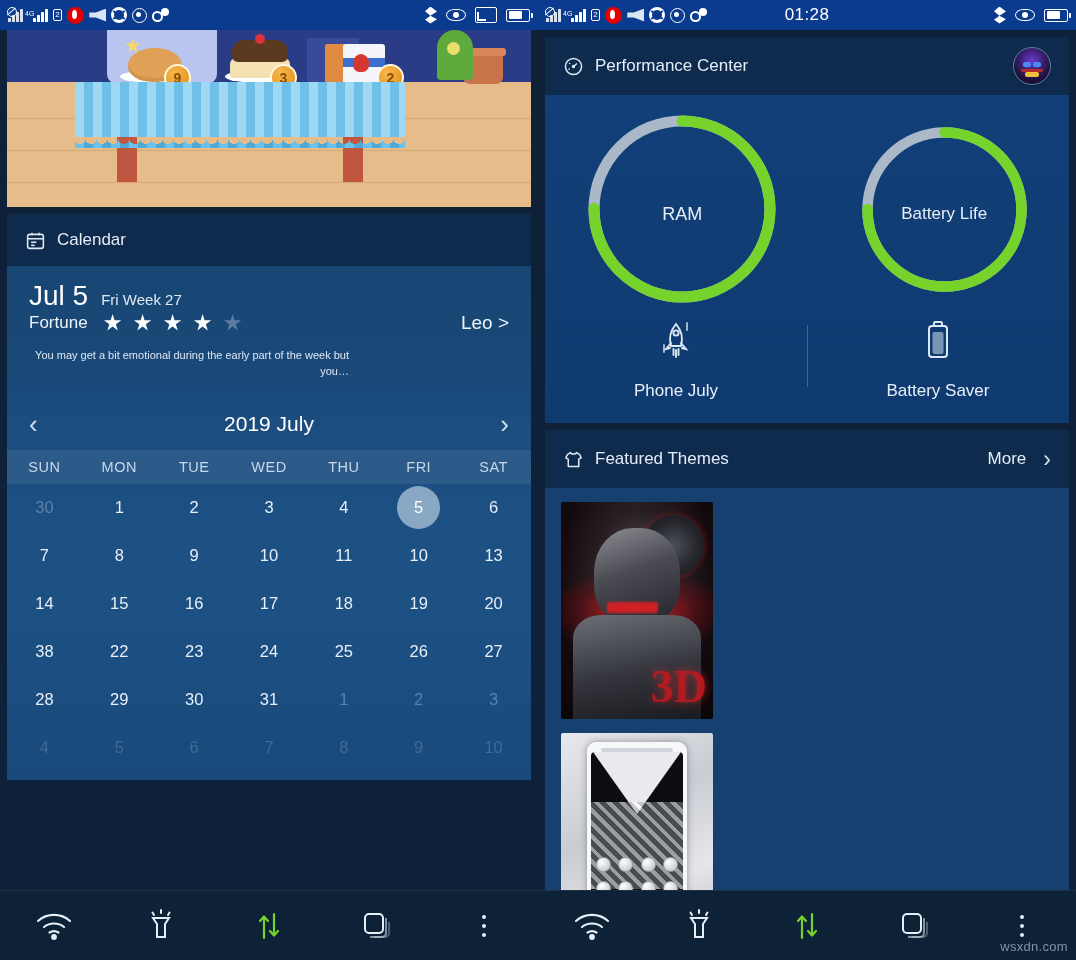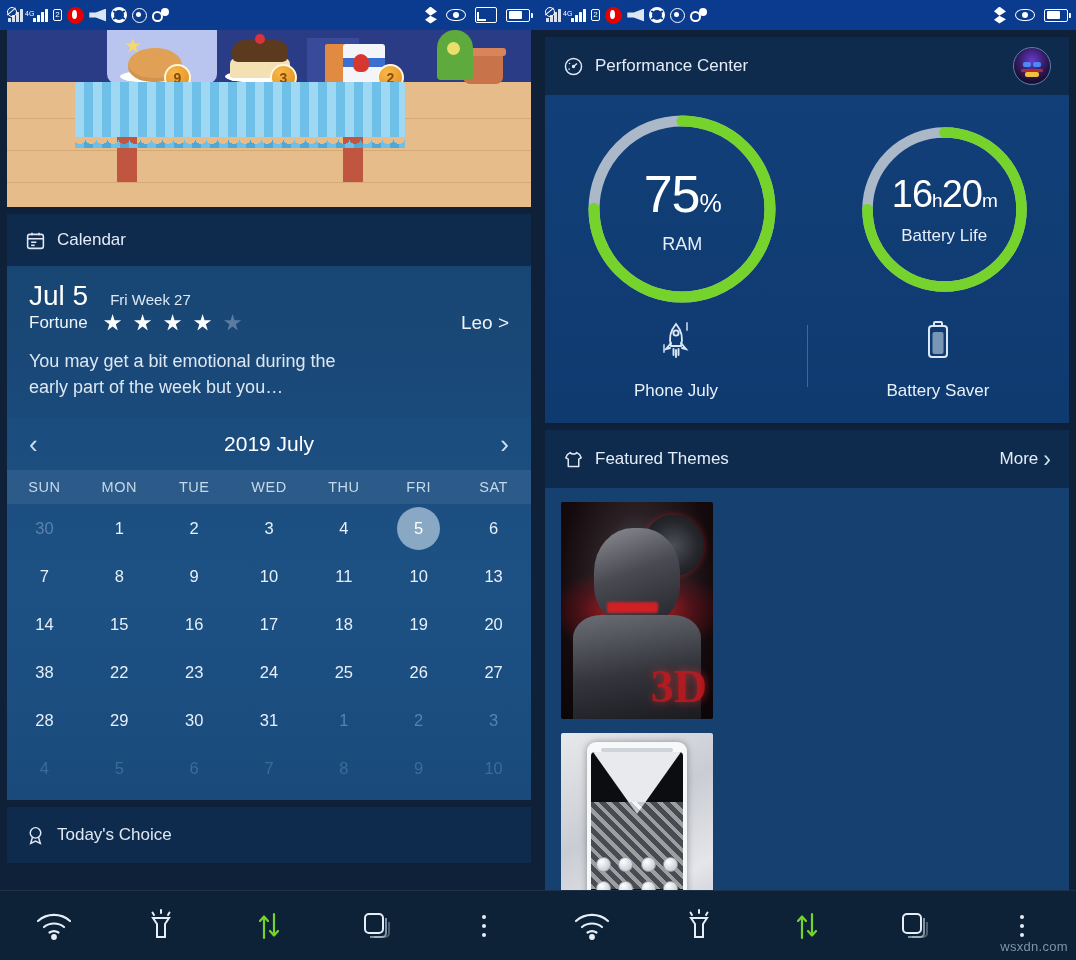--- a/index.html
+++ b/index.html
@@ -75,37 +75,37 @@
     border:2px solid #fff7e0;color:#8a4b06;font-size:14px;font-weight:bold;
     display:flex;align-items:center;justify-content:center;}
 
   
   .card { margin:7px 7px 0; background:#16406f; }
   .card-head {
     height:52px; background:#0e2b4d; display:flex; align-items:center;
     padding:0 18px; color:#dfe8f4; font-size:17px; gap:11px;
   }
   .card-head .ttl{ color:#e4ecf7; }
-  .card-head .right{ margin-left:auto; display:flex; align-items:center; gap:5px; font-size:17px; color:#e4ecf7;}
+  .card-head .right{ margin-left:auto; display:flex; align-items:center; gap:17px; font-size:17px; color:#e4ecf7;}
   .ico { width:21px; height:21px; display:inline-block; flex:none; }
 
   
   .horo { background:linear-gradient(180deg,#184673 0%,#1a4a7b 100%); padding:14px 22px 18px; }
-  .horo-row1 { display:flex; align-items:baseline; gap:22px; }
+  .horo-row1 { display:flex; align-items:baseline; gap:13px; }
   .horo-date { font-size:28px; color:#fff; font-weight:400; }
   .horo-sub { font-size:15px; color:#dfe8f4; }
   .horo-row2 { display:flex; align-items:center; margin-top:0; }
   .horo-lbl { font-size:17px; color:#eef3f9; margin-right:16px; }
   .stars { display:flex; gap:12px; }
   .star { width:18px;height:18px;background:#fff;
     clip-path:polygon(50% 0,61% 35%,98% 35%,68% 57%,79% 91%,50% 70%,21% 91%,32% 57%,2% 35%,39% 35%);}
   .star.off{ background:#5d7ba0; }
   .sign { margin-left:auto; font-size:19px; color:#eef3f9; }
   .horo-row3 { display:flex; align-items:center; margin-top:14px; gap:16px;}
-  .horo-txt { font-size:18px; line-height:1.45; color:#dde7f3; max-width:320px;}
+  .horo-txt { font-size:11px; line-height:1.45; color:#dde7f3; max-width:320px;text-align:right;}
   .readmore { margin-left:auto; border:1.4px solid #6f9ed0; border-radius:4px;
     color:#bcd6ee; font-size:16px; padding:7px 11px; white-space:nowrap;}
 
   
   .calwrap{ background:linear-gradient(180deg,#1b4c7e 0%,#1d5184 45%,#1a4a7c 100%); padding-bottom:8px;}
   .cal-nav { height:52px; display:flex; align-items:center; padding:0 22px; color:#fff;}
   .cal-nav .mt { flex:1; text-align:center; font-size:21px;}
   .chev { font-size:26px; color:#cfe0f0; line-height:1; }
   .dow { display:grid; grid-template-columns:repeat(7,1fr); background:rgba(255,255,255,.07);}
   .dow div { text-align:center; padding:9px 0; font-size:14.5px; color:#c6d8ea; letter-spacing:.5px;}
@@ -464,29 +464,20 @@
             <div class="cell mut2">
               <span>9</span>
             </div>
             <div class="cell mut2">
               <span>10</span>
             </div>
           </div>
       </div>
     </div>
 
-    <div class="tc">
-      <span class="ico">
-        <svg viewBox="0 0 24 24" fill="none" stroke="#dfe8f4" stroke-width="1.7">
-          <circle cx="12" cy="9" r="6"></circle>
-            <path d="M8.5 14 L6.5 21 L12 18.5 L17.5 21 L15.5 14"></path>
-        </svg>
-      </span>
-      <span>Today's Choice</span>
-    </div>
 
     <div class="navbar">
       <div class="navbtn">
         <svg width="40" height="30" viewBox="0 0 40 30" fill="none" stroke="#e6eef8" stroke-width="2.2" stroke-linecap="round">
           <path d="M4 10 A24 24 0 0 1 36 10"></path>
             <path d="M10 16 A16 16 0 0 1 30 16"></path>
             <path d="M15.5 21.5 A8.5 8.5 0 0 1 24.5 21.5"></path>
           <circle cx="20" cy="26" r="1.8" fill="#e6eef8"></circle>
         </svg>
       </div>
@@ -555,20 +546,21 @@
           <span style="position:absolute;left:1px;top:7px;width:14px;height:2px;background:#0b3b8f;transform:rotate(-35deg);"></span>
         </span>
         <span class="sb-ico" style="width:15px;height:15px;border-radius:50%;border:1.6px solid #fff;position:relative;">
           <span style="position:absolute;left:3px;top:3px;width:5px;height:5px;border-radius:50%;background:#fff;"></span>
         </span>
         <span class="sb-ico" style="width:17px;height:15px;position:relative;">
           <span style="position:absolute;left:0;top:3px;width:11px;height:11px;border:2px solid #fff;border-radius:50% 6px 50% 50%;"></span>
           <span style="position:absolute;right:0;top:0;width:8px;height:8px;border-radius:50%;background:#fff;"></span>
         </span>
       </div>
+      <div class="sb-time">01:28</div>
       <div class="sb-right">
         <span class="sb-ico" style="width:12px;height:17px;background:#fff;clip-path:polygon(45% 0,100% 30%,45% 55%,100% 75%,45% 100%,45% 0,0 28%,45% 55%,0 78%,45% 100%);"></span>
         <span class="sb-ico" style="width:20px;height:12px;border:1.7px solid #fff;border-radius:50%/60% 60% 60% 60%;position:relative;">
           <span style="position:absolute;left:6px;top:2px;width:6px;height:6px;border-radius:50%;background:#fff;"></span>
         </span>
         <span class="battery">
             <span style="width:13px;"></span>
           </span>
       </div>
     </div>
@@ -595,34 +587,28 @@
       </div>
 
       <div class="perf">
         <div class="gauges">
 
           <div class="gauge">
             <svg viewBox="0 0 200 200">
               <circle cx="100" cy="100" r="88" fill="none" stroke="#aab8c8" stroke-width="11"></circle>
               <circle cx="100" cy="100" r="88" fill="none" stroke="#76d32c" stroke-width="11" stroke-linecap="round" stroke-dasharray="414.7 553" transform="rotate(-90 100 100)"></circle>
             </svg>
-            <div class="gval">
-              <span>75</span><span class="u">%</span>
-            </div>
             <div class="glbl">RAM</div>
           </div>
 
           <div class="gauge small">
             <svg viewBox="0 0 200 200">
               <circle cx="100" cy="100" r="88" fill="none" stroke="#aab8c8" stroke-width="12"></circle>
               <circle cx="100" cy="100" r="88" fill="none" stroke="#76d32c" stroke-width="12" stroke-linecap="round" stroke-dasharray="414.7 553" transform="rotate(-90 100 100)"></circle>
             </svg>
-            <div class="gval">
-              <span>16</span><span class="u">h</span><span>20</span><span class="u">m</span>
-            </div>
             <div class="glbl">Battery Life</div>
           </div>
         </div>
 
         <div class="actions">
           <div class="divider"></div>
           <div class="action">
             <span>
               <svg width="40" height="44" viewBox="0 0 40 44" fill="none" stroke="#dce8f6" stroke-width="1.9" stroke-linecap="round">
                 <path d="M20 5 C26 12 27 20 25 27 H15 C13 20 14 12 20 5 Z"></path>

